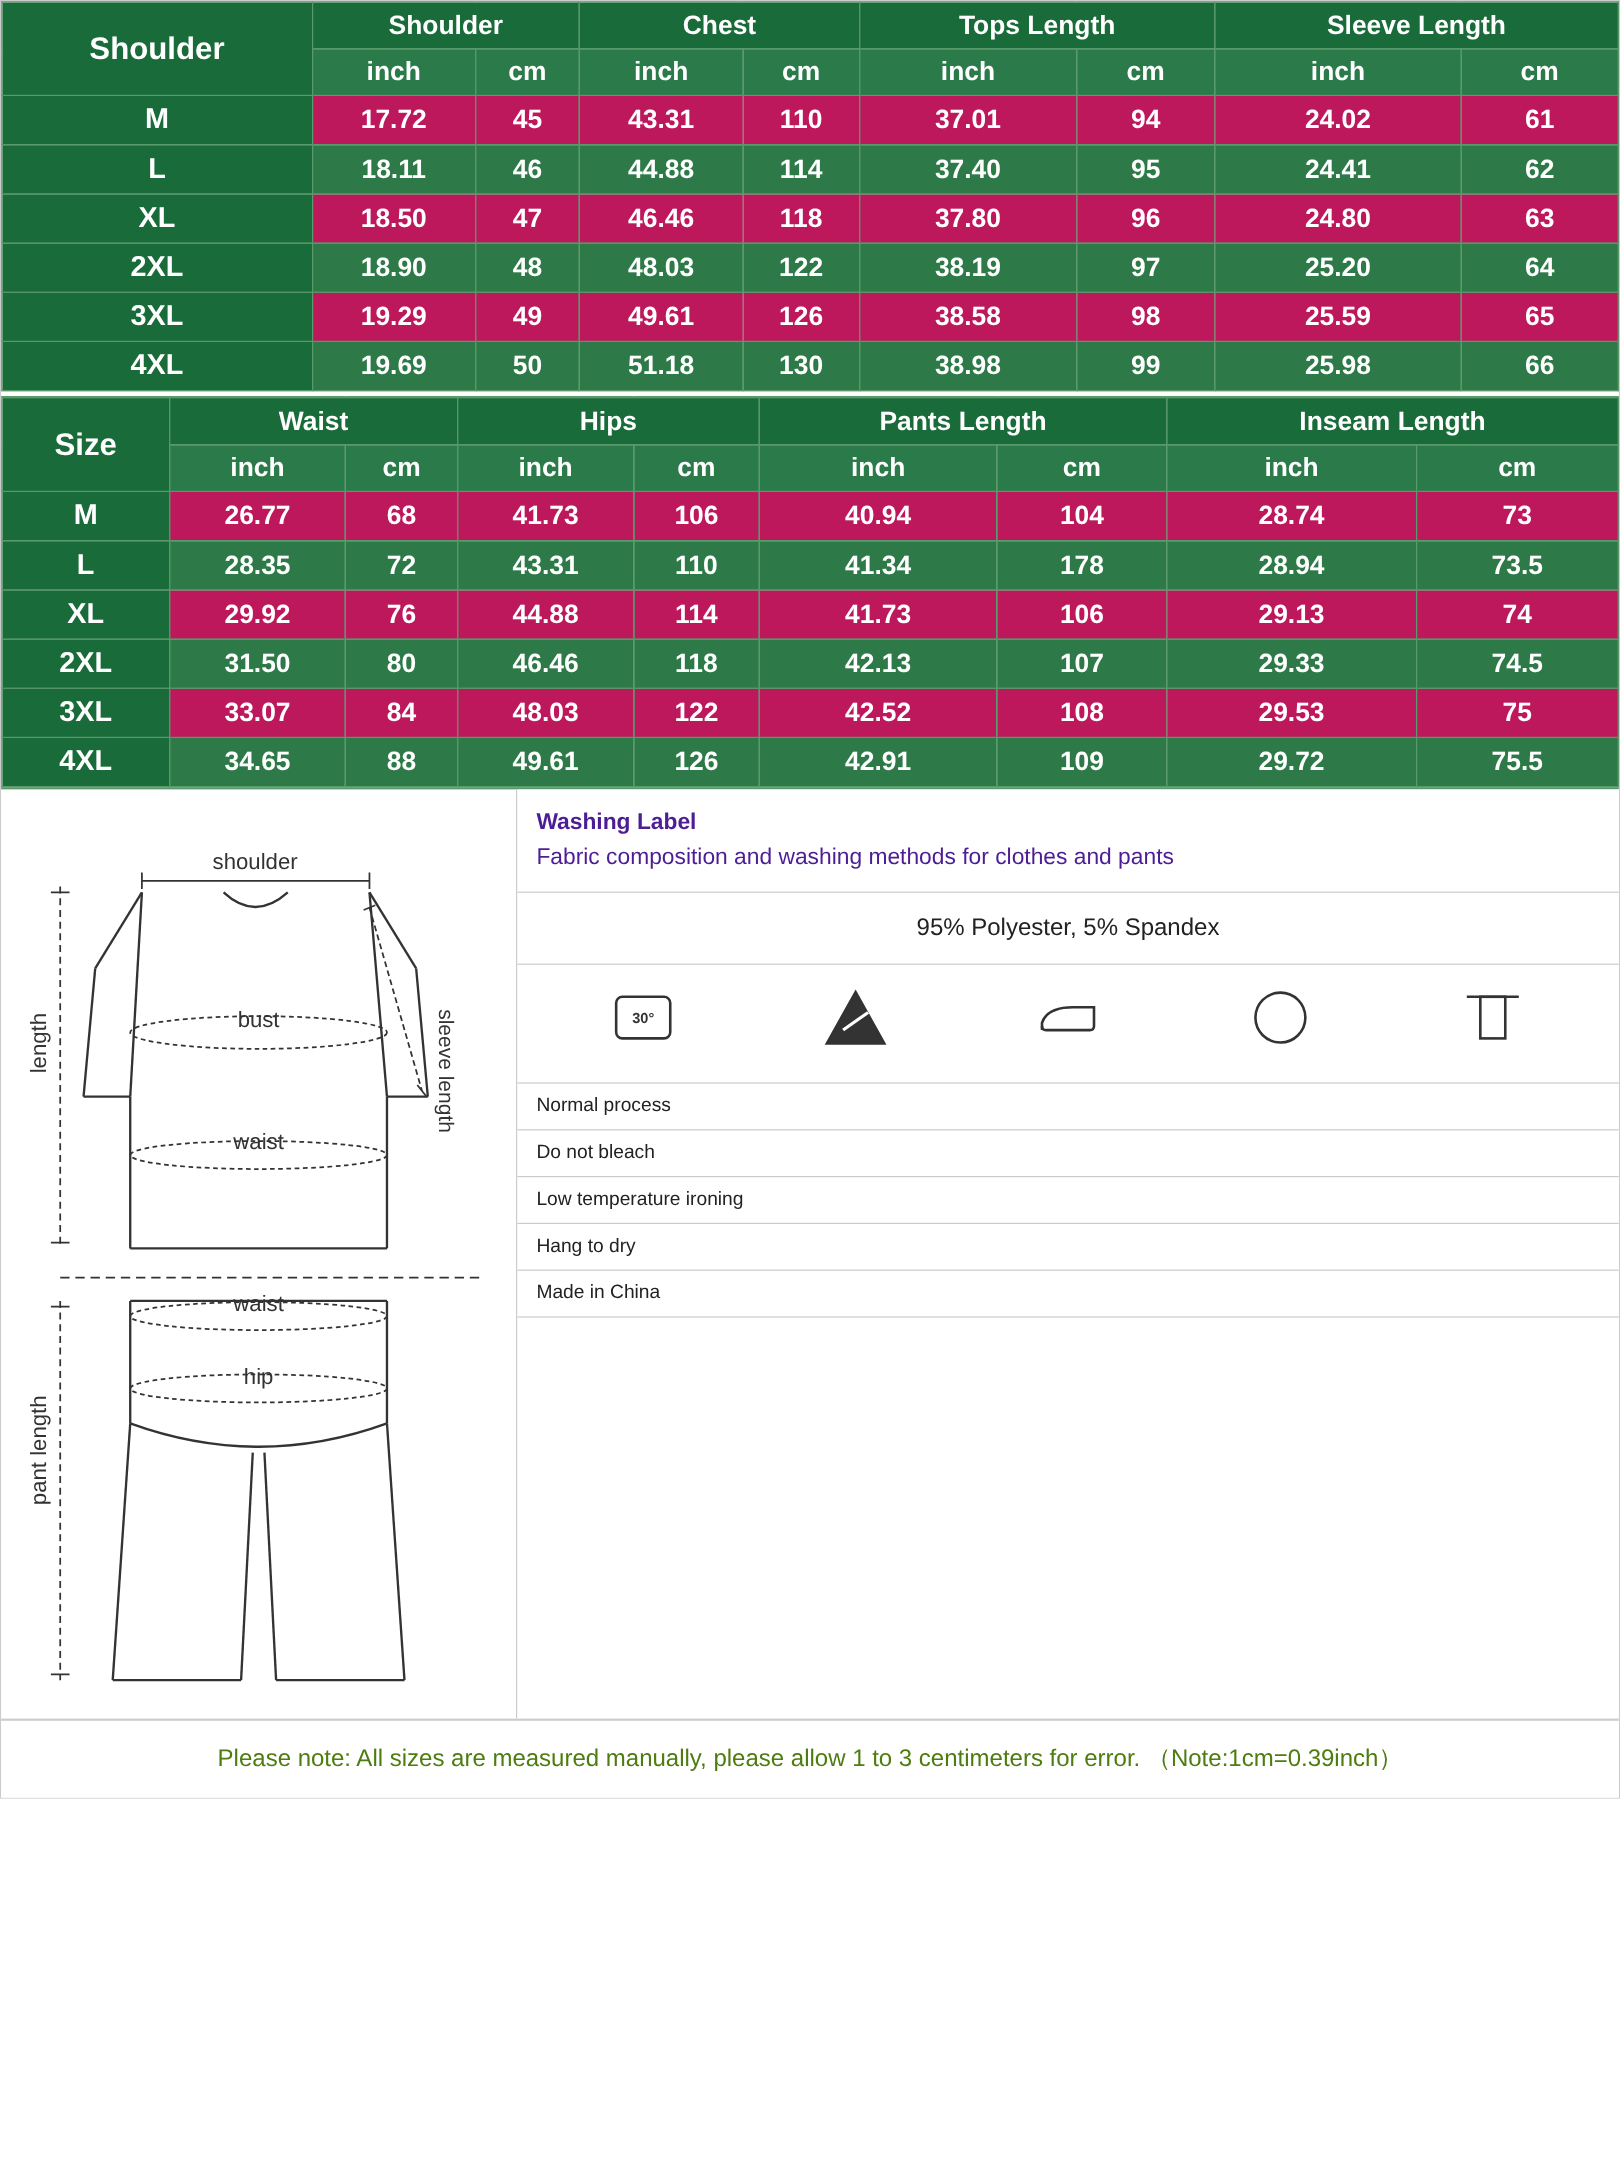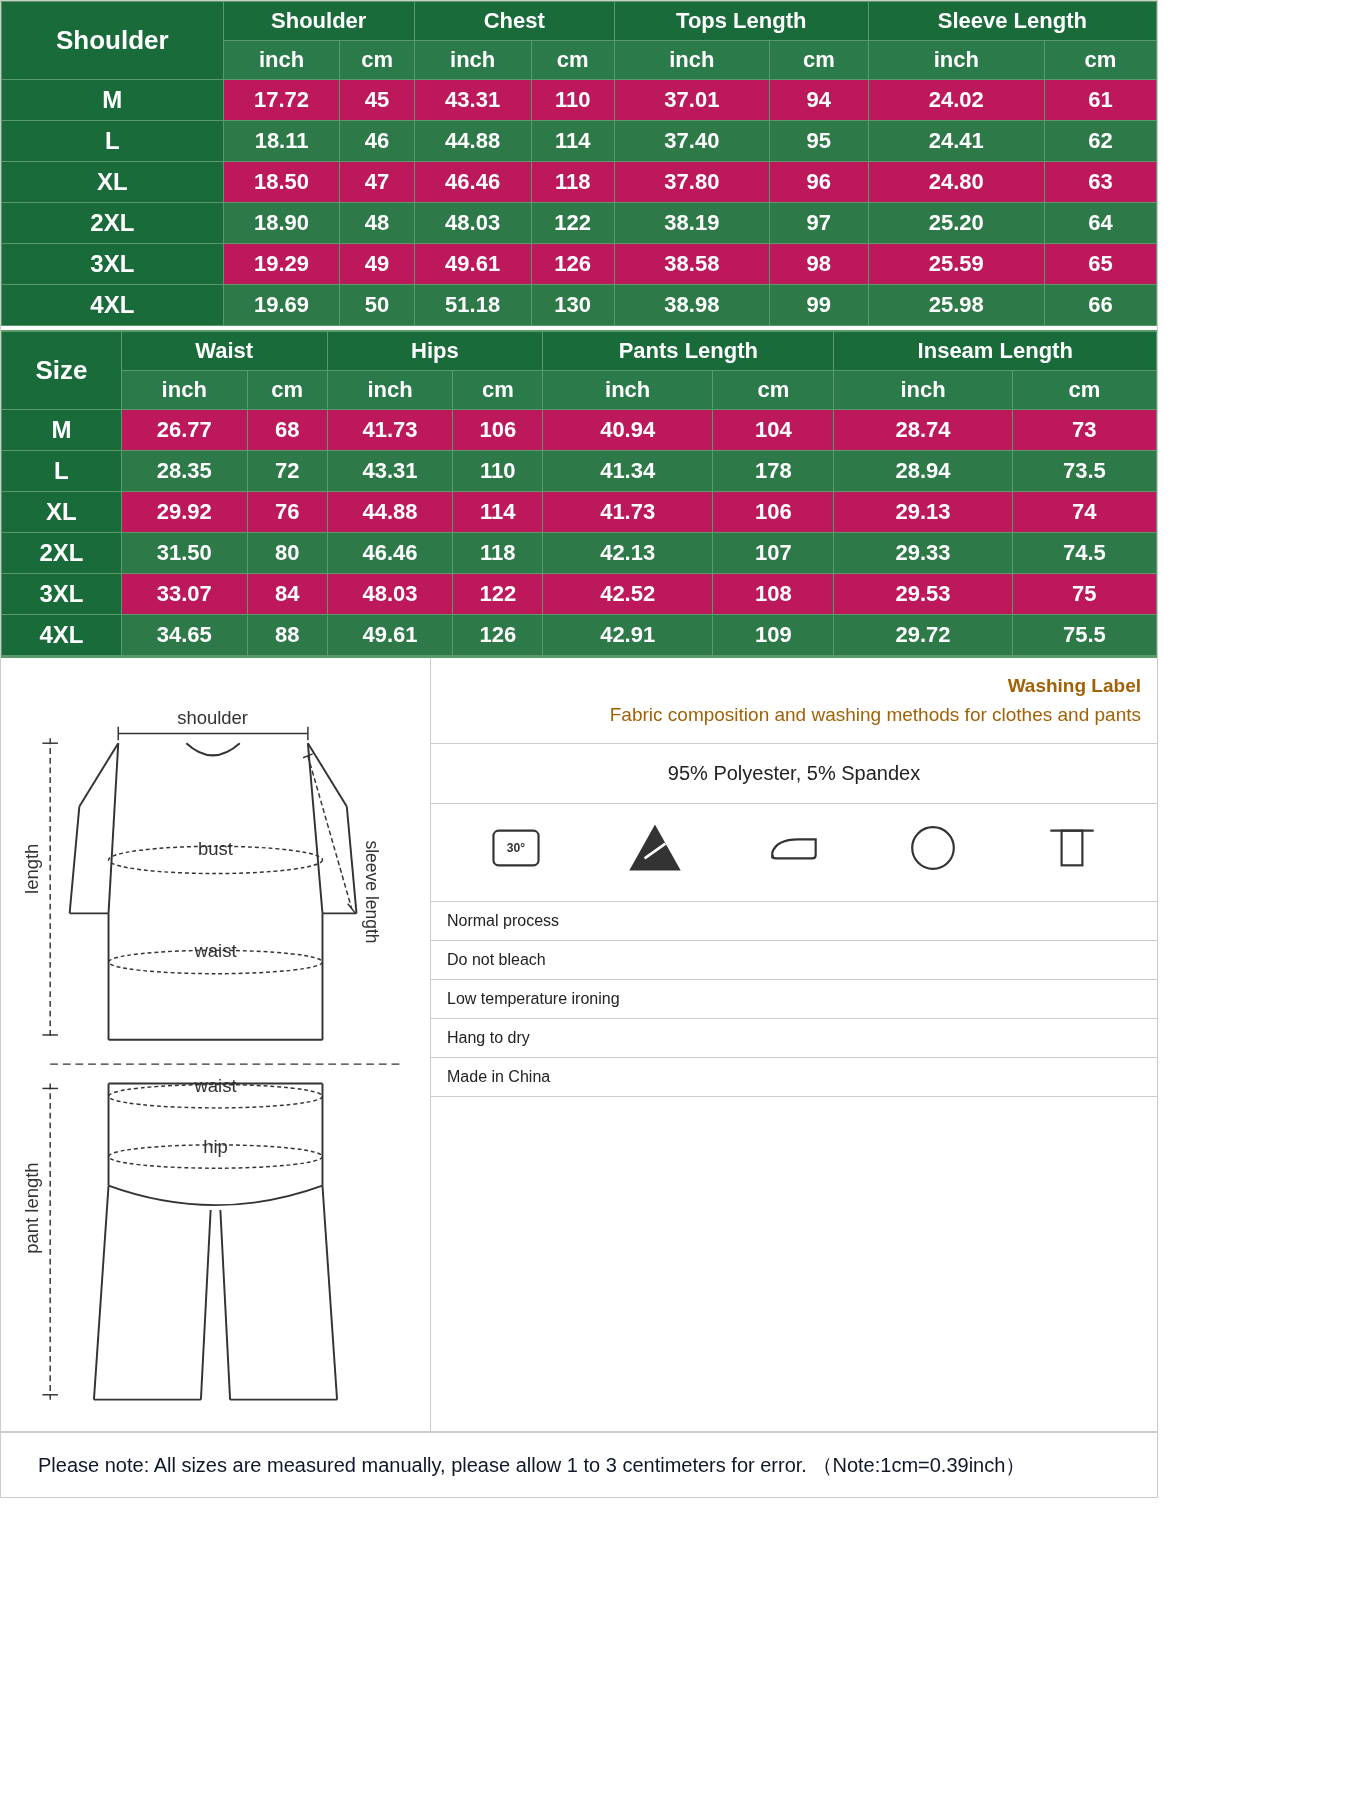--- a/index.html
+++ b/index.html
@@ -2,21 +2,21 @@
 <html><head>
   <meta charset="utf-8">
   <style>
     * { box-sizing: border-box; margin: 0; padding: 0; }
     body {
       width: 1350px;
       font-family: Arial, sans-serif;
       background: #fff;
     }
     .container {
-      width: 1158px;
+      width: 1350px;
       border: 1px solid #ccc;
     }
 
     
     .size-table {
       width: 100%;
       border-collapse: collapse;
     }
     .size-table th, .size-table td {
       border: 1px solid #5a9a6a;
@@ -65,23 +65,23 @@
     .diagram-area svg {
       width: 100%;
       height: 100%;
     }
 
     
     .washing-header {
       background: #fff;
       border-bottom: 1px solid #ccc;
       padding: 14px 16px;
-      text-align: right;
+      text-align: left;
       font-size: 19px;
-      color: #a16207;
+      color: #4c1d95;
       line-height: 1.5;
     }
     .washing-composition {
       border-bottom: 1px solid #ccc;
       padding: 18px 16px;
       text-align: center;
       font-size: 20px;
       color: #222;
     }
     .washing-icons {
@@ -106,23 +106,23 @@
       border-bottom: 1px solid #ccc;
       padding: 10px 16px;
       font-size: 16px;
       color: #222;
     }
 
     
     .footer-note {
       border-top: 2px solid #ccc;
       padding: 16px 37px;
-      text-align: left;
+      text-align: center;
       font-size: 20px;
-      color: #0f172a;
+      color: #4d7c0f;
       line-height: 1.6;
       background: #fff;
     }
   </style>
 </head>
 <body>
 
 <div class="container">
 
   <table class="size-table">

